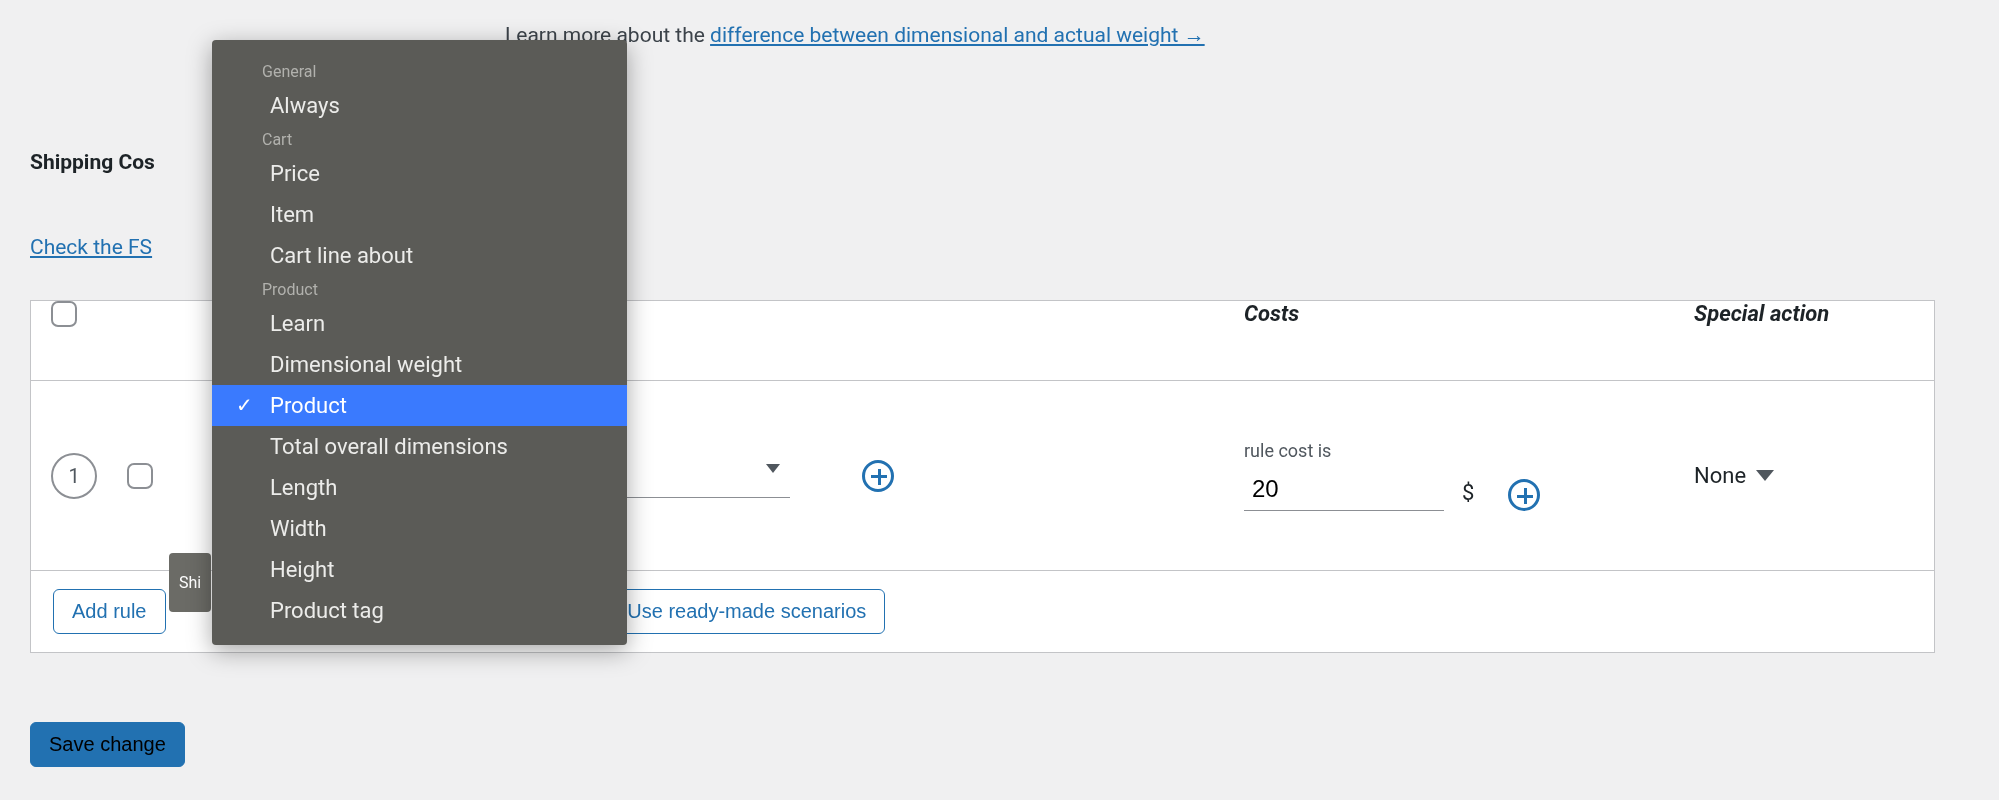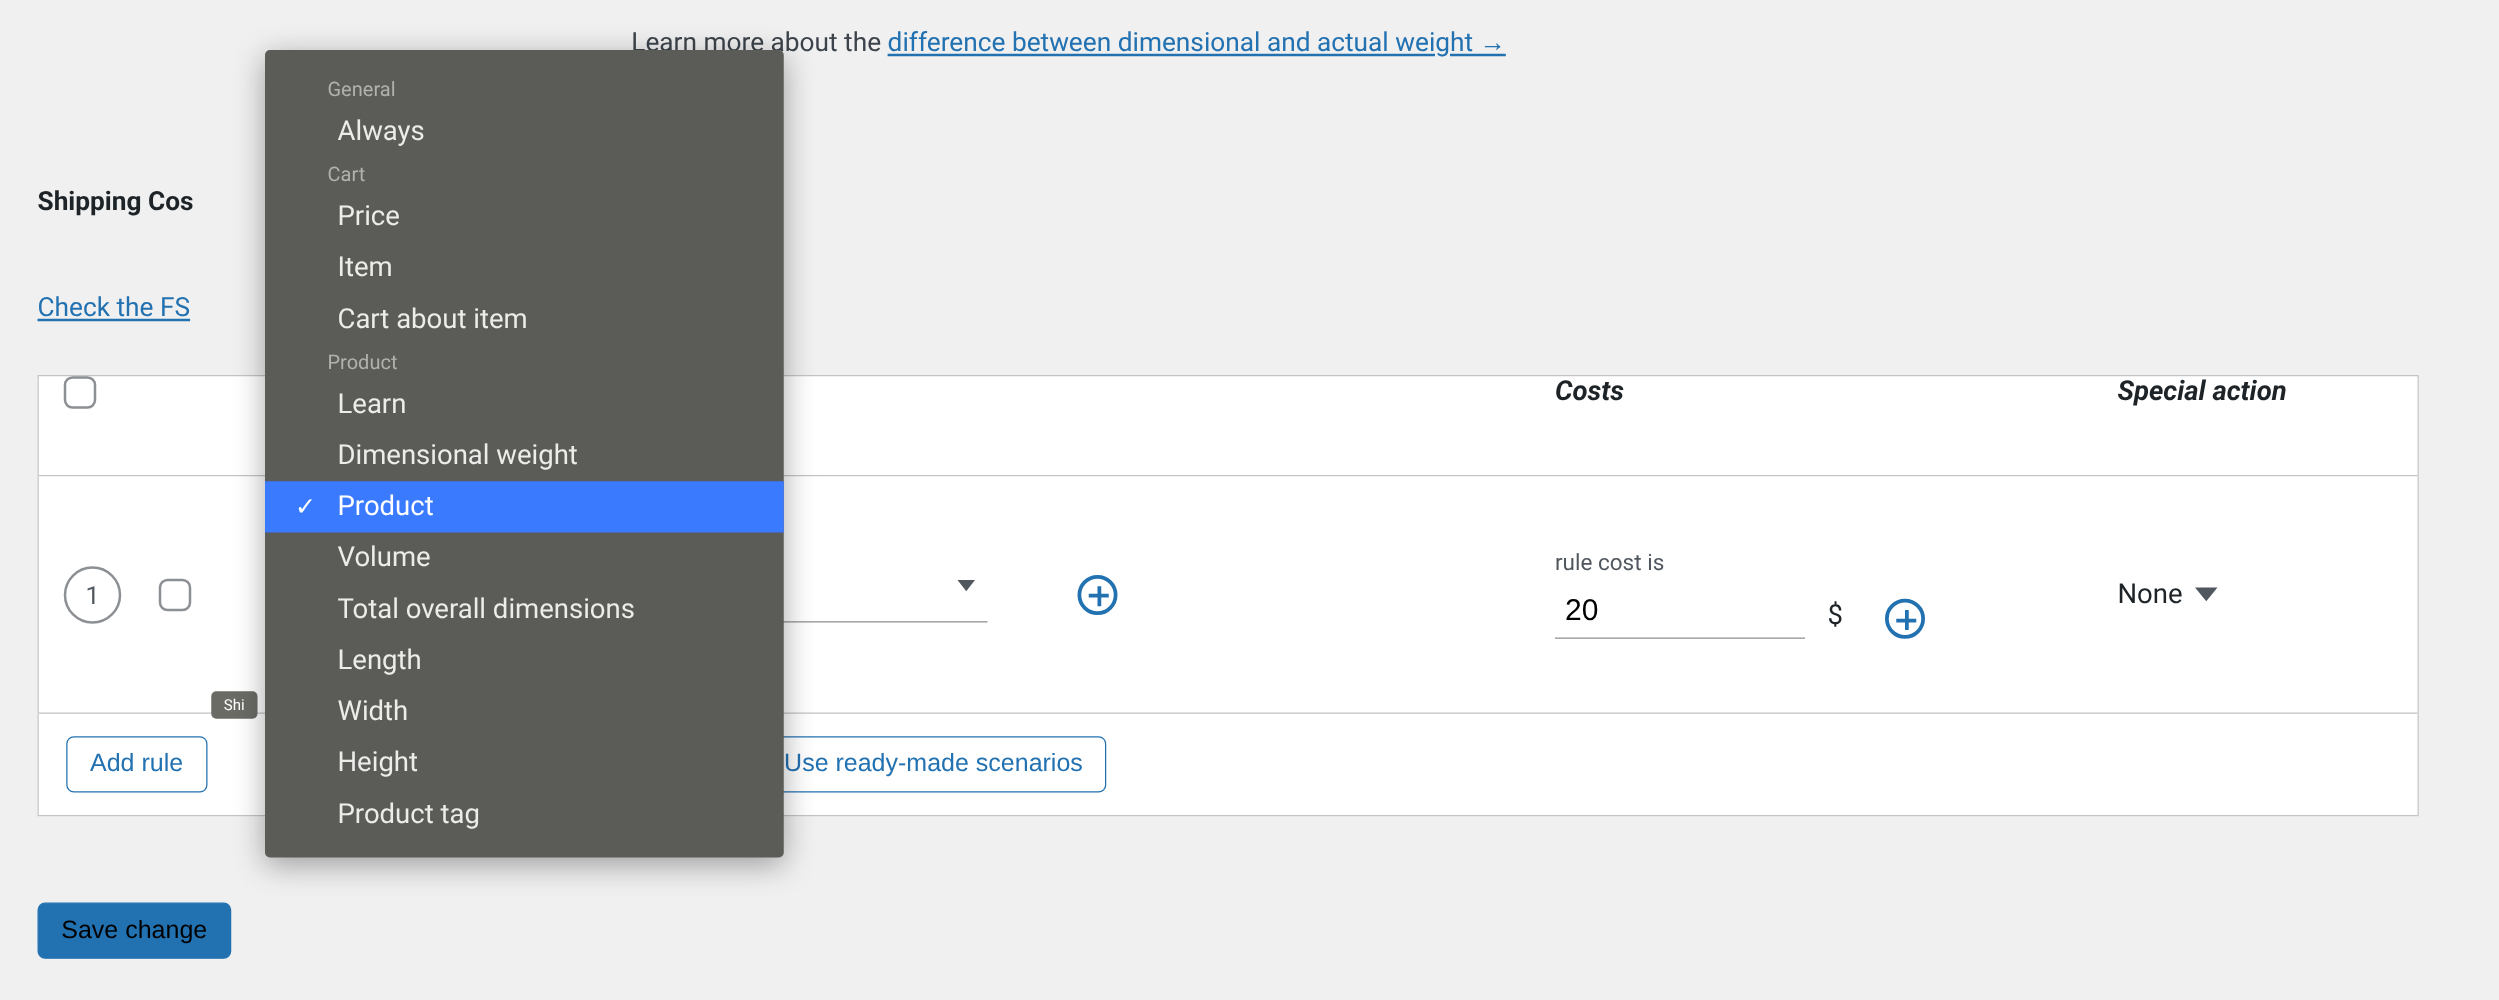--- a/index.html
+++ b/index.html
@@ -238,22 +238,22 @@
     font-size: 20px;
     color: #fff;
   }
 
   .shi-tag {
     position: absolute;
     left: 169px;
     top: 553px;
     background: #6b6b66;
     color: #fff;
-    font-size: 12px;
-    padding: 4px 10px;
+    font-size: 16px;
+    padding: 20px 10px;
     border-radius: 4px;
     z-index: 45;
   }
 
   
   .row-caret {
     margin-right: 8px;
   }
 
 </style>
@@ -331,24 +331,23 @@
 </div>
 
 <div class="shi-tag">Shi</div>
 
 <div class="dropdown" id="dropdown">
     <div class="dd-group">General</div>
     <div class="dd-item">Always</div>
     <div class="dd-group">Cart</div>
     <div class="dd-item">Price</div>
     <div class="dd-item">Item</div>
-    <div class="dd-item">Cart about item</div>
+    <div class="dd-item">Cart line about</div>
     <div class="dd-group">Product</div>
     <div class="dd-item">Learn</div>
     <div class="dd-item">Dimensional weight</div>
     <div class="dd-item selected">Product</div>
-    <div class="dd-item">Volume</div>
     <div class="dd-item">Total overall dimensions</div>
     <div class="dd-item">Length</div>
     <div class="dd-item">Width</div>
     <div class="dd-item">Height</div>
     <div class="dd-item">Product tag</div>
   </div>
 
 </body></html>

